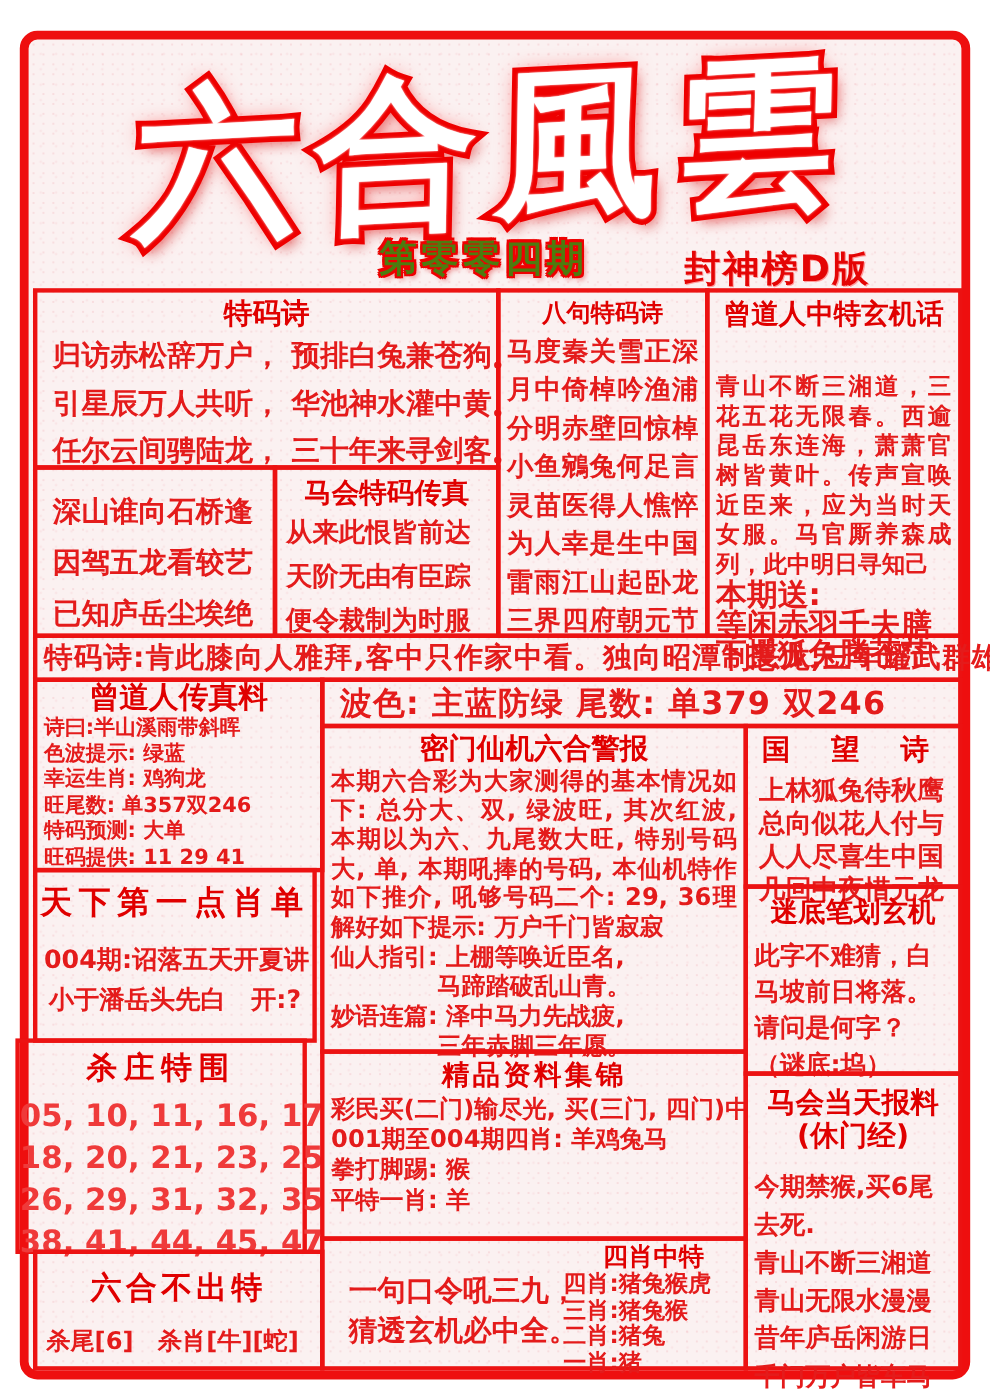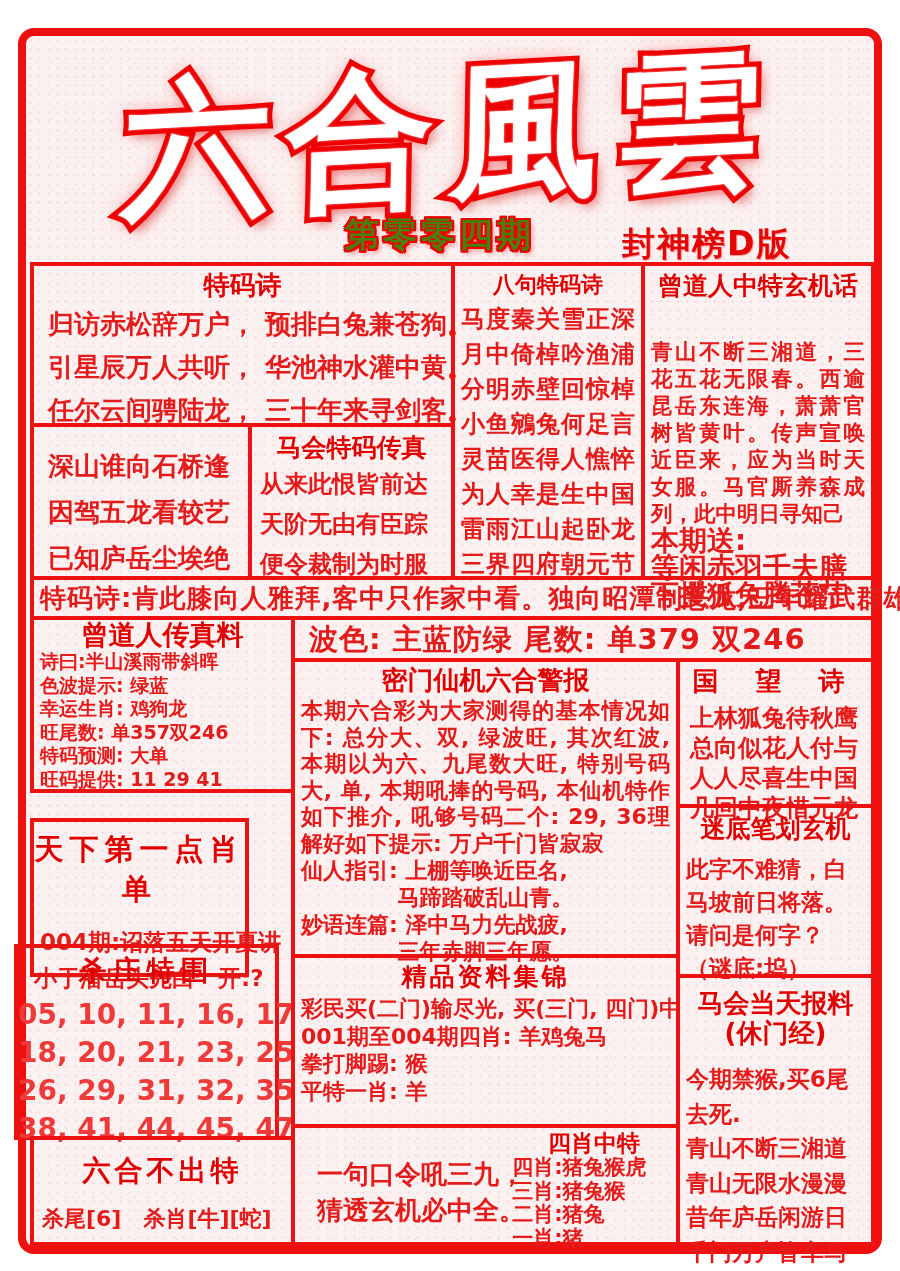--- a/index.html
+++ b/index.html
@@ -72,21 +72,21 @@
   #box-xuanji .bt { font-size:25px; padding-top:3px; }
   #box-xuanji .body { font-size:21.5px; line-height:27px; font-weight:bold; color:#e41b1b; padding:0 6px; text-align:justify;margin-top:36px; }
   #box-xuanji .ln { font-size:28px; line-height:27px; padding-left:6px; }
 
   
   #box-strip { left:30px; top:576px; width:845px; height:44px; }
   #box-strip .ln { font-size:26px; line-height:36px; padding-left:6px; letter-spacing:1px; }
 
   
   #box-fax      { left:30px; top:616px; width:265px; height:177px; }
-  #box-dianxiao { left:30px; top:818px; width:219px; height:159px; }
+  #box-dianxiao { left:30px; top:789px; width:258px; height:159px; }
   #box-shazhuang{ left:14px; top:944px; width:265px; height:196px; }
   #box-buchu    { left:30px; top:1136px; width:265px; height:110px; }
 
   #box-fax .bt { font-size:27px; line-height:30px; }
   #box-fax .ln { font-size:19px; line-height:23.5px; padding-left:6px; }
 
   #box-dianxiao .bt { font-size:29px; letter-spacing:6px; padding:8px 0 14px; }
   #box-dianxiao .ln { font-size:23px; line-height:36px; padding-left:6px; }
   #box-dianxiao .ln.c { text-align:center; padding-left:0; }
 

